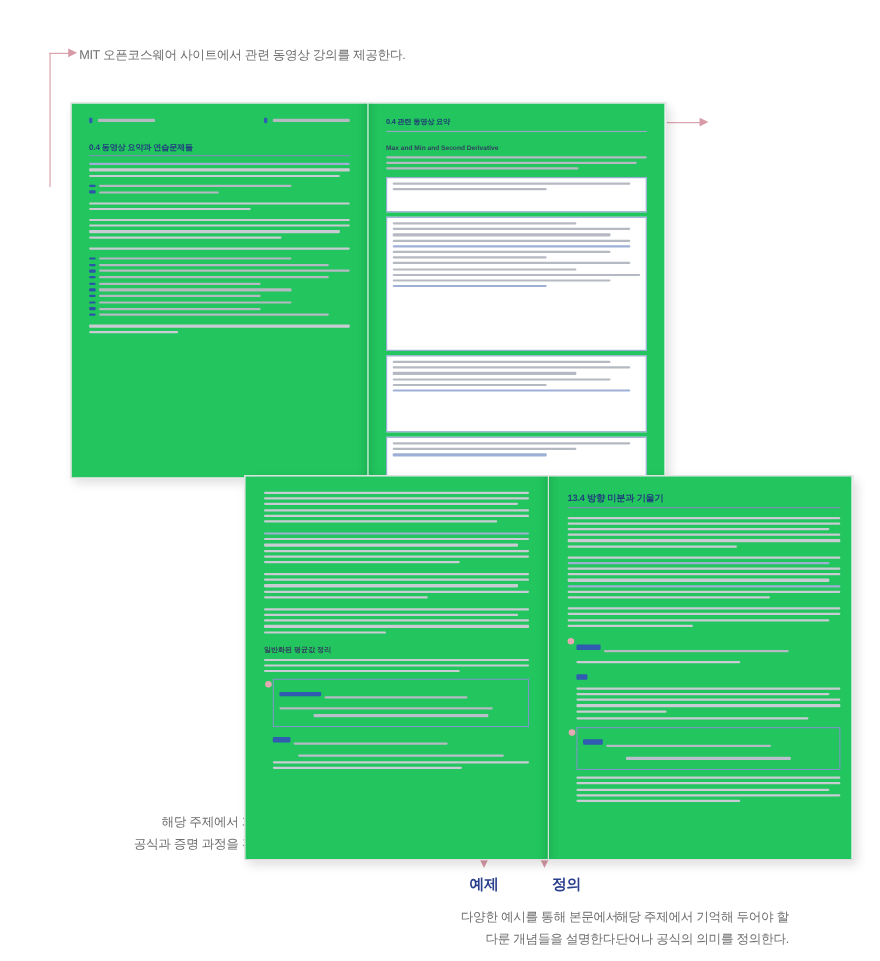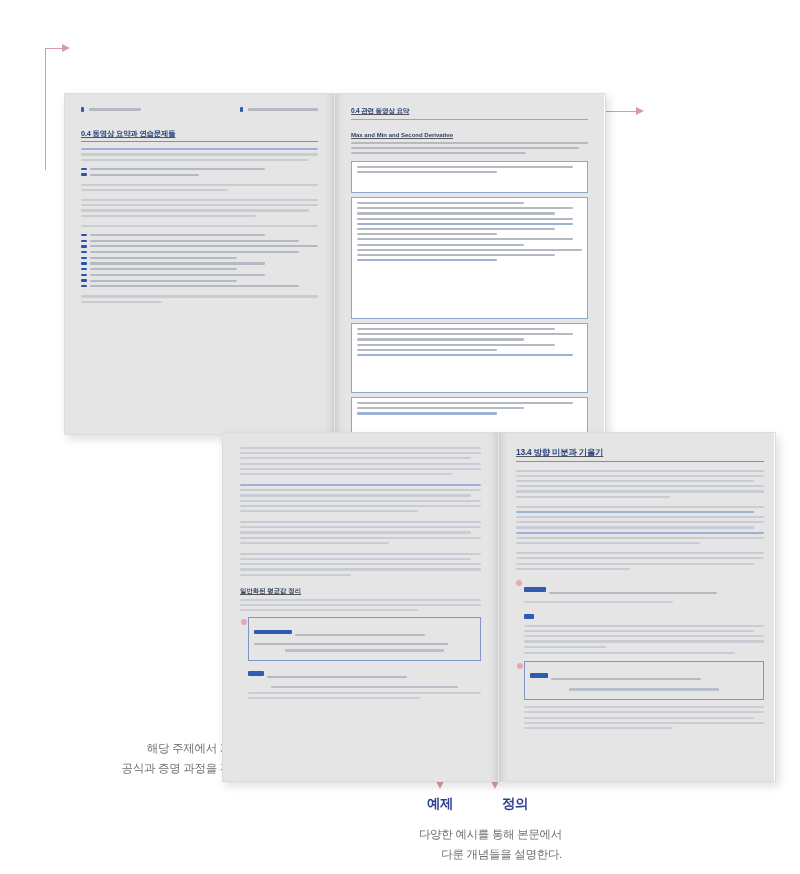--- a/index.html
+++ b/index.html
@@ -43,21 +43,21 @@
   .dot{position:absolute;width:7px;height:7px;border-radius:50%;background:#e2a3ad;}
 
   
   .spread{
     position:absolute;background:#fff;
     border:1px solid #dcdcdc;
     box-shadow:3px 4px 9px rgba(0,0,0,.13);
     display:flex;
     overflow:hidden;
   }
-  .spread .page{position:relative;height:100%;box-sizing:border-box;background:#e5e5e5;text-decoration:underline;}
+  .spread .page{position:relative;height:100%;box-sizing:border-box;background:#22c55e;}
   .spread .gutter{width:1px;background:#e6e6e6;height:100%;}
   .spread .page.left{box-shadow:inset -9px 0 11px -10px rgba(0,0,0,.22);}
   .spread .page.right{box-shadow:inset 9px 0 11px -10px rgba(0,0,0,.22);}
 
   
   .pg-head{
     font-size:6.6px;font-weight:bold;color:#1f3a74;letter-spacing:-.2px;
   }
   .pg-head-rule{height:1.1px;background:#9aa7c4;margin-top:2.5px;}
   .sec-title{font-size:7.4px;font-weight:bold;color:#21407e;letter-spacing:-.2px;}
@@ -87,20 +87,21 @@
     background:#e6a9b3;
   }
   .callbox{position:relative;border:0.9px solid #7e97c6;padding:4px 5px;margin:4px 0 3px;}
 </style>
 </head>
 <body>
 
 <div class="stage">
 
   <div class="callout" style="left:72px;top:36px;">
+    <div class="desc">MIT 오픈코스웨어 사이트에서 관련 동영상 강의를 제공한다.</div>
   </div>
 
   <div class="lead v" style="left:45px;top:48px;height:122px;"></div>
   <div class="lead h" style="left:45px;top:48px;width:18px;"></div>
   <div class="arrowhead right" style="left:62px;top:43.5px;"></div>
 
   <div class="lead h" style="left:404px;top:111px;width:233px;"></div>
   <div class="arrowhead right" style="left:636px;top:106.8px;"></div>
   <div class="dot" style="left:400px;top:108px;"></div>
 
@@ -118,20 +119,24 @@
   <div class="callout center-align" style="left:342px;top:824px;width:220px;">
     <div class="desc right-align" style="text-align:right;margin-top:0;">다양한 예시를 통해 본문에서
 다룬 개념들을 설명한다.</div>
   </div>
   <div class="lead v" style="left:440px;top:614px;height:168px;"></div>
   <div class="arrowhead down" style="left:435.5px;top:781px;"></div>
 
   <div class="callout center-align" style="left:480px;top:796px;width:70px;">
     <div class="title">정의</div>
   </div>
+  <div class="callout" style="left:560px;top:824px;width:230px;">
+    <div class="desc" style="margin-top:0;">해당 주제에서 기억해 두어야 할
+단어나 공식의 의미를 정의한다.</div>
+  </div>
   <div class="lead v" style="left:495px;top:690px;height:92px;"></div>
   <div class="arrowhead down" style="left:490.5px;top:781px;"></div>
 
   <div class="spread" style="left:64px;top:93px;width:540px;height:340px;">
 
     <div class="page left" style="width:269px;padding:13px 16px 10px 16px;">
 
       <div style="display:flex;justify-content:space-between;align-items:center;margin-bottom:17px;">
         <div style="display:flex;align-items:center;gap:2px;">
           <span class="tag" style="width:3px;background:#2f5bb0;"></span>

